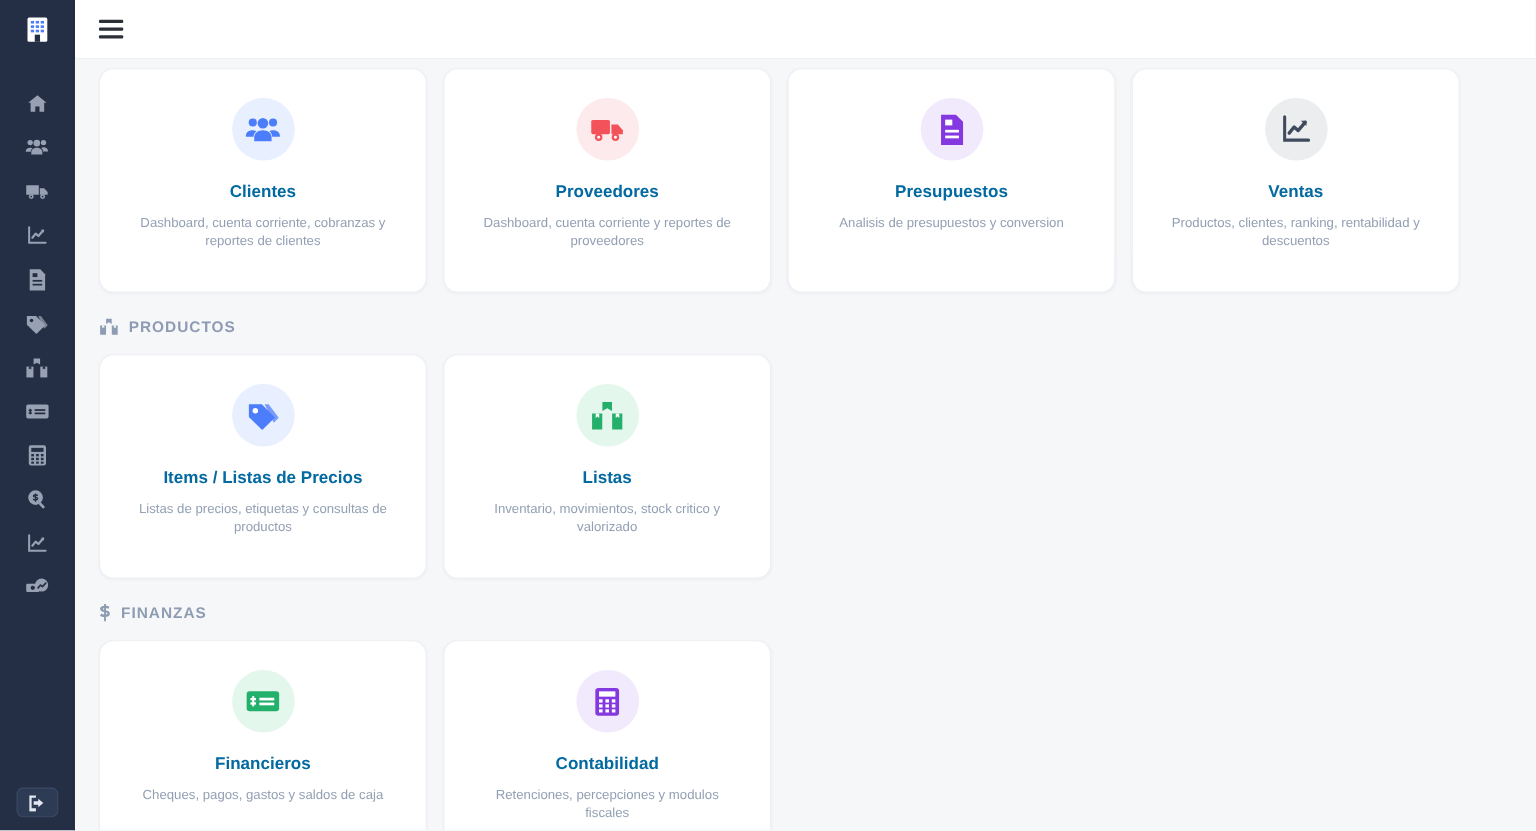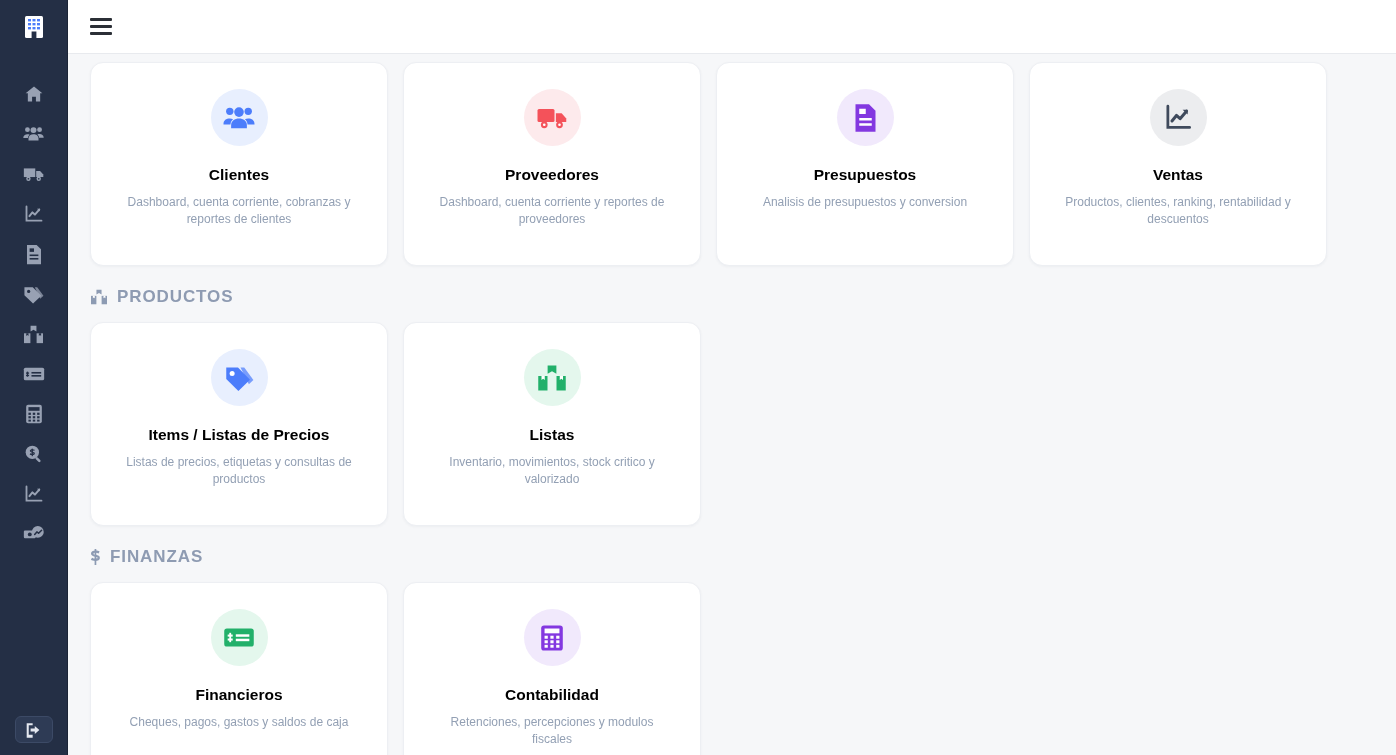--- a/index.html
+++ b/index.html
@@ -67,21 +67,21 @@
   .section { margin-top: 0; }
   .sect-head {
     display: flex; align-items: center; gap: 9px;
     padding-left: 8px;
     height: 30px;
     margin-top: 16px;
     margin-bottom: 10px;
   }
   .sect-head .sect-icon { display: flex; align-items: center; color: #8d9bb3; }
   .sect-label {
-    font-size: 17px; font-weight: bold; letter-spacing: .9px;
+    font-size: 14px; font-weight: bold; letter-spacing: .9px;
     color: #8e9bb2;
   }
 
   .cards { display: flex; gap: 15px; padding-left: 8px; }
   .card {
     width: 298px; min-width: 298px;
     background: #ffffff;
     border-radius: 13px;
     border: 1px solid #edeff3;
     box-shadow: 0 1px 3px rgba(30,40,60,.045);
@@ -91,21 +91,21 @@
   }
   .card-row1 .card { height: 204px; }
   .card-row2 .card { height: 204px; }
   .card-row3 .card { height: 204px; }
   .icon-circle {
     width: 57px; height: 57px; border-radius: 50%;
     display: flex; align-items: center; justify-content: center;
     margin-bottom: 20px;
   }
   .card-title {
-    font-size: 15.5px; font-weight: bold; color: #000000;
+    font-size: 15.5px; font-weight: bold; color: #0369a1;
     margin-bottom: 9px; text-align: center; line-height: 1.2;
   }
   .card-desc {
     font-size: 12px; color: #93a0b4; text-align: center;
     line-height: 1.45; max-width: 245px;
   }
 </style>
 </head>
 <body>
 

